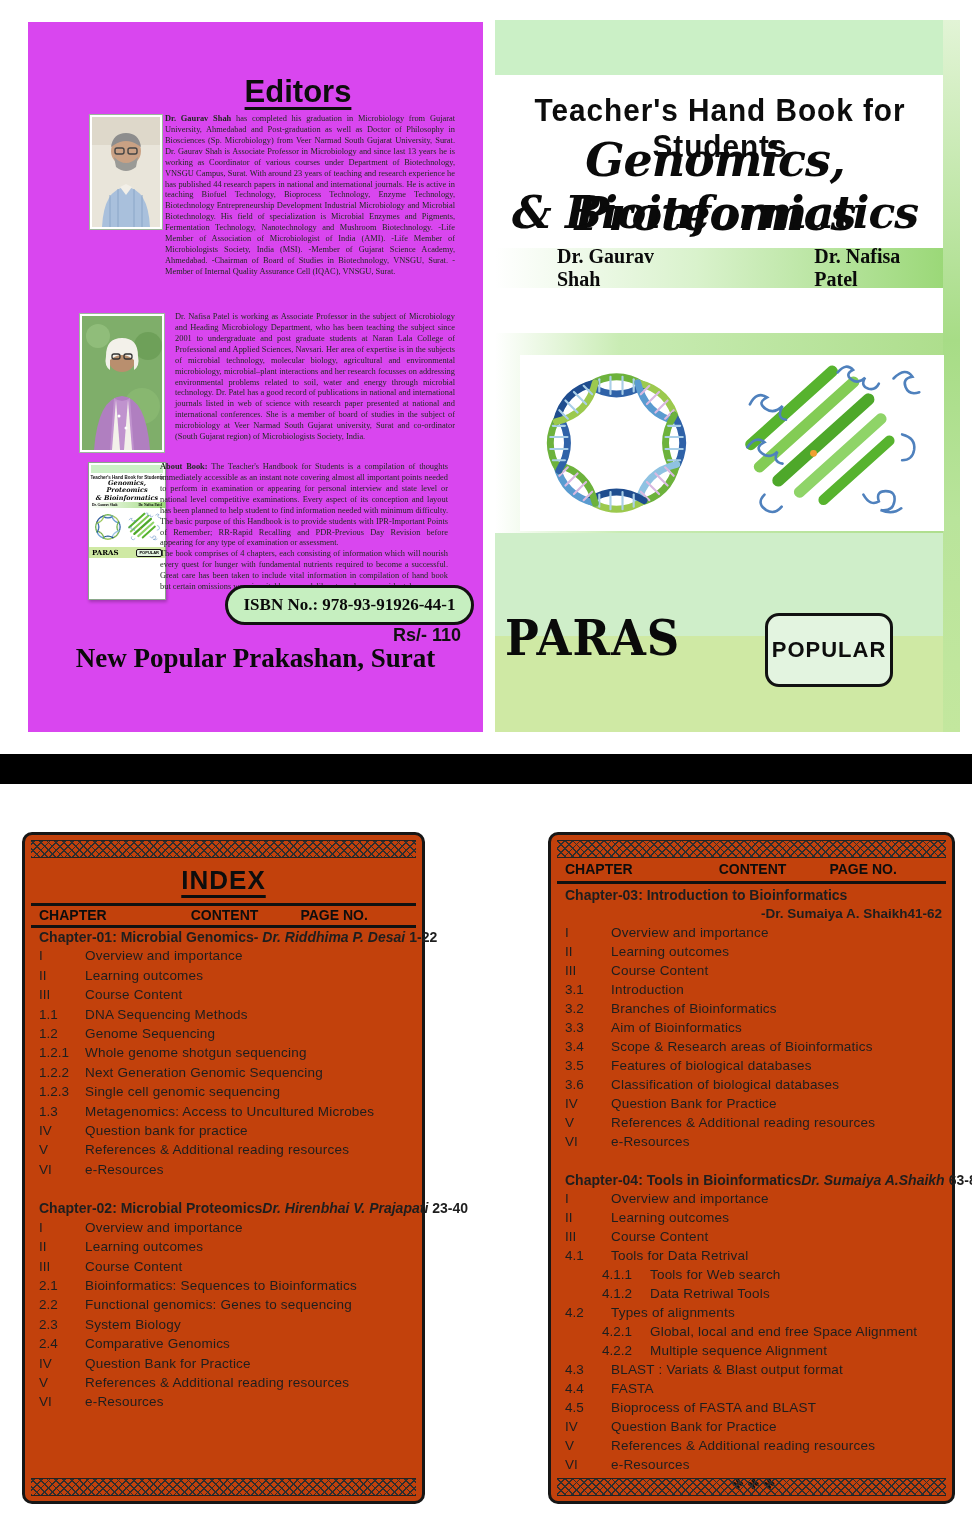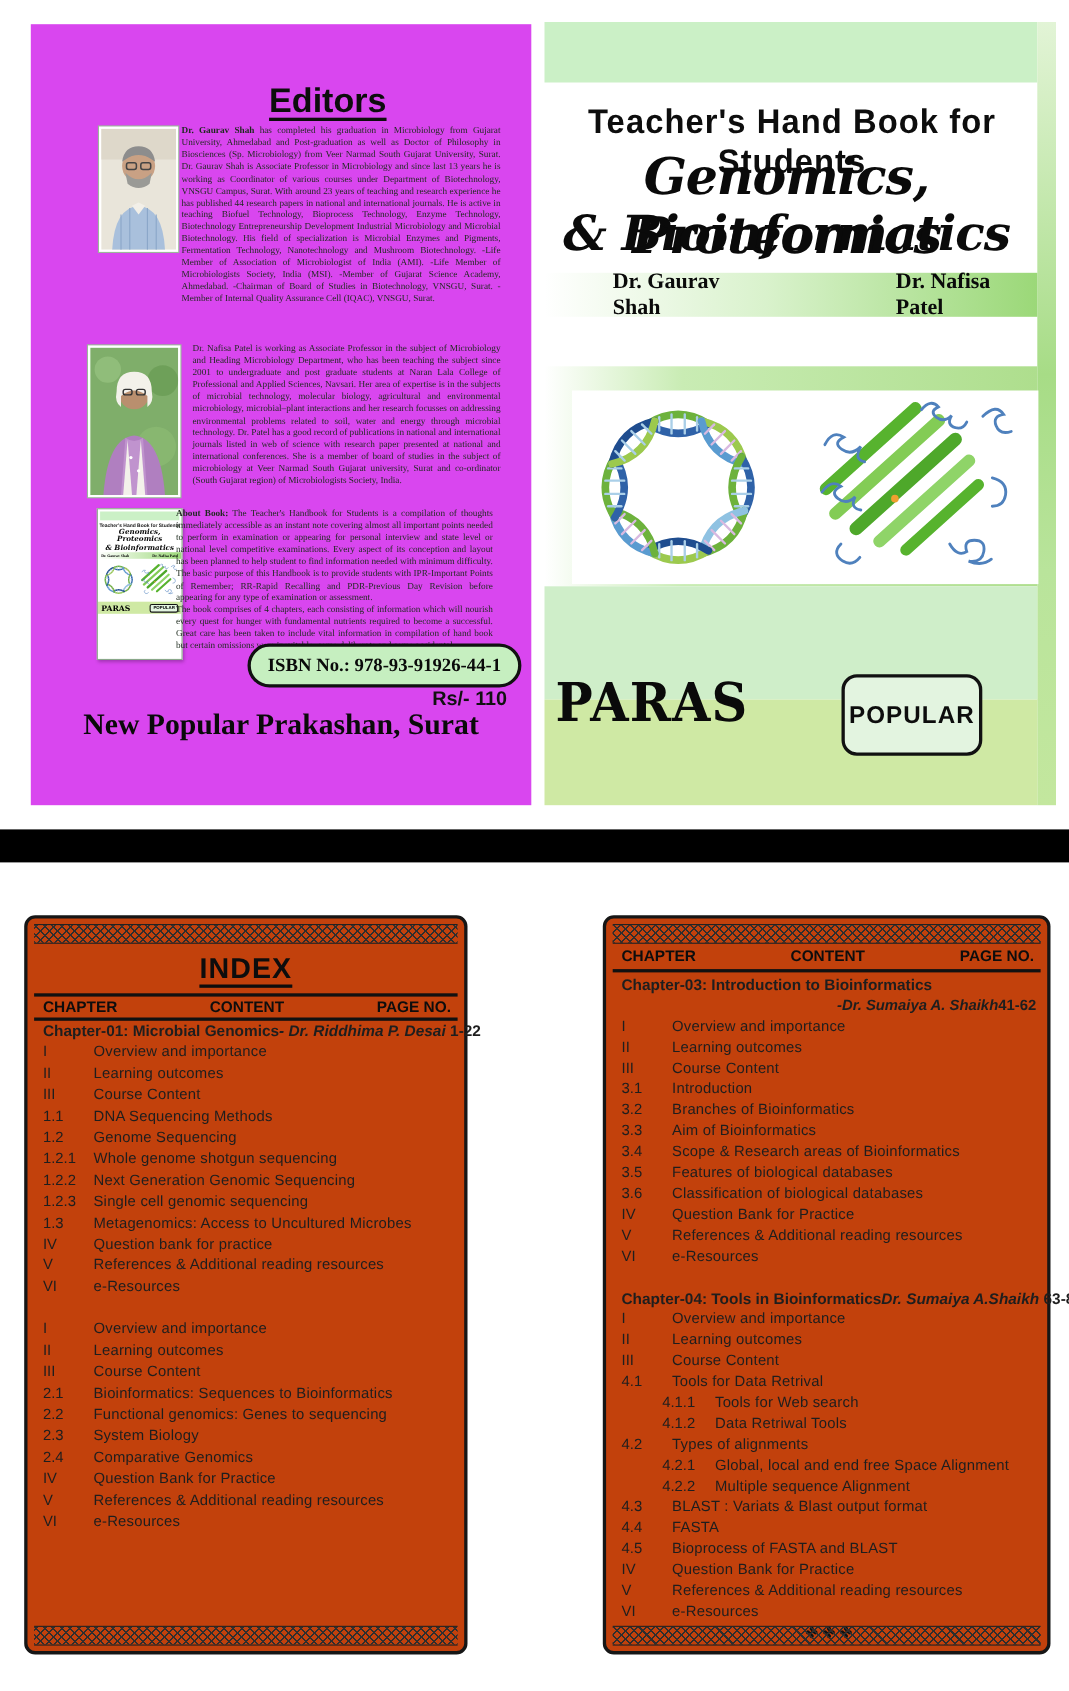--- a/index.html
+++ b/index.html
@@ -77,32 +77,32 @@
     background-image:
       repeating-linear-gradient(45deg,#2e2e2e 0 1.3px,transparent 1.3px 5.5px),
       repeating-linear-gradient(-45deg,#2e2e2e 0 1.3px,transparent 1.3px 5.5px);}
   .deco.top{top:5px;} .deco.bottom{bottom:5px;}
   .toc-title{position:absolute;left:0;width:100%;text-align:center;top:30px;font-size:26px;font-weight:bold;
     color:#0d0d0d;letter-spacing:1px;}
   .toc-title u{text-decoration-thickness:2.5px;text-underline-offset:6px;}
   .rule{position:absolute;left:6px;right:6px;border-top:3px solid #111;}
   .toc-head{position:absolute;left:14px;right:12px;display:grid;grid-template-columns:1fr auto 1fr;
     font-weight:bold;font-size:14px;color:#0d0d0d;}
-  .toc-head .h-c{text-align:left;} .toc-head .h-m{text-align:center;} .toc-head .h-p{text-align:right;}
+  .toc-head .h-c{text-align:left;} .toc-head .h-m{text-align:center;} .toc-head .h-p{text-align:center;}
   .toc-rows{position:absolute;left:14px;right:10px;}
   .trow{display:flex;align-items:baseline;height:19.4px;font-size:13.5px;color:#1e1e1e;white-space:nowrap;}
   .toc-right .trow{height:19px;}
   .trow .num{flex:0 0 46px;}
   .trow .txt{letter-spacing:.2px;}
   .trow.sub{padding-left:37px;}
   .trow.sub .num{flex:0 0 48px;}
   .trow.chapter{font-weight:bold;font-size:14px;justify-content:space-between;}
   .trow.chapter .au{font-style:italic;margin-right:4px;}
   .trow.authorline{justify-content:flex-end;font-weight:bold;}
-  .trow.authorline .au{font-style:italic;}
+  .trow.authorline .au{}
   .trow.gap{}
   .trow.end{justify-content:center;font-size:14px;color:#111;}
 
   .art-svg{display:block;}
 </style>
 </head>
 <body>
 
 <svg width="0" height="0" style="position:absolute" aria-hidden="true">
   <defs>
@@ -394,20 +394,24 @@
       </div>
       <div class="trow item">
         <span class="num">V</span>
         <span class="txt">References &amp; Additional reading resources</span>
       </div>
       <div class="trow item">
         <span class="num">VI</span>
         <span class="txt">e-Resources</span>
       </div>
       <div class="trow gap"></div>
+      <div class="trow chapter">
+        <span class="ct">Chapter-02: Microbial Proteomics</span>
+        <span class="ca"><span class="au">Dr. Hirenbhai V. Prajapati</span><span class="pg">23-40</span></span>
+      </div>
       <div class="trow item">
         <span class="num">I</span>
         <span class="txt">Overview and importance</span>
       </div>
       <div class="trow item">
         <span class="num">II</span>
         <span class="txt">Learning outcomes</span>
       </div>
       <div class="trow item">
         <span class="num">III</span>

